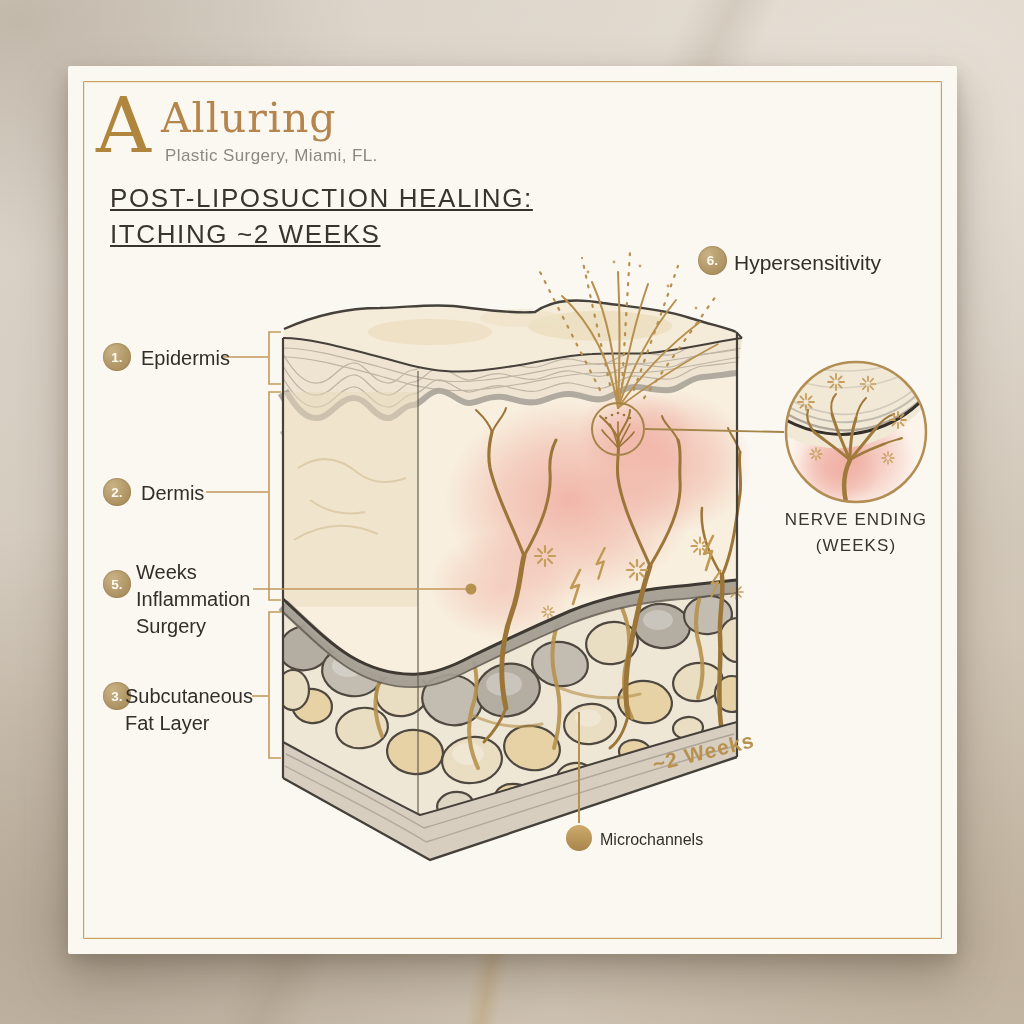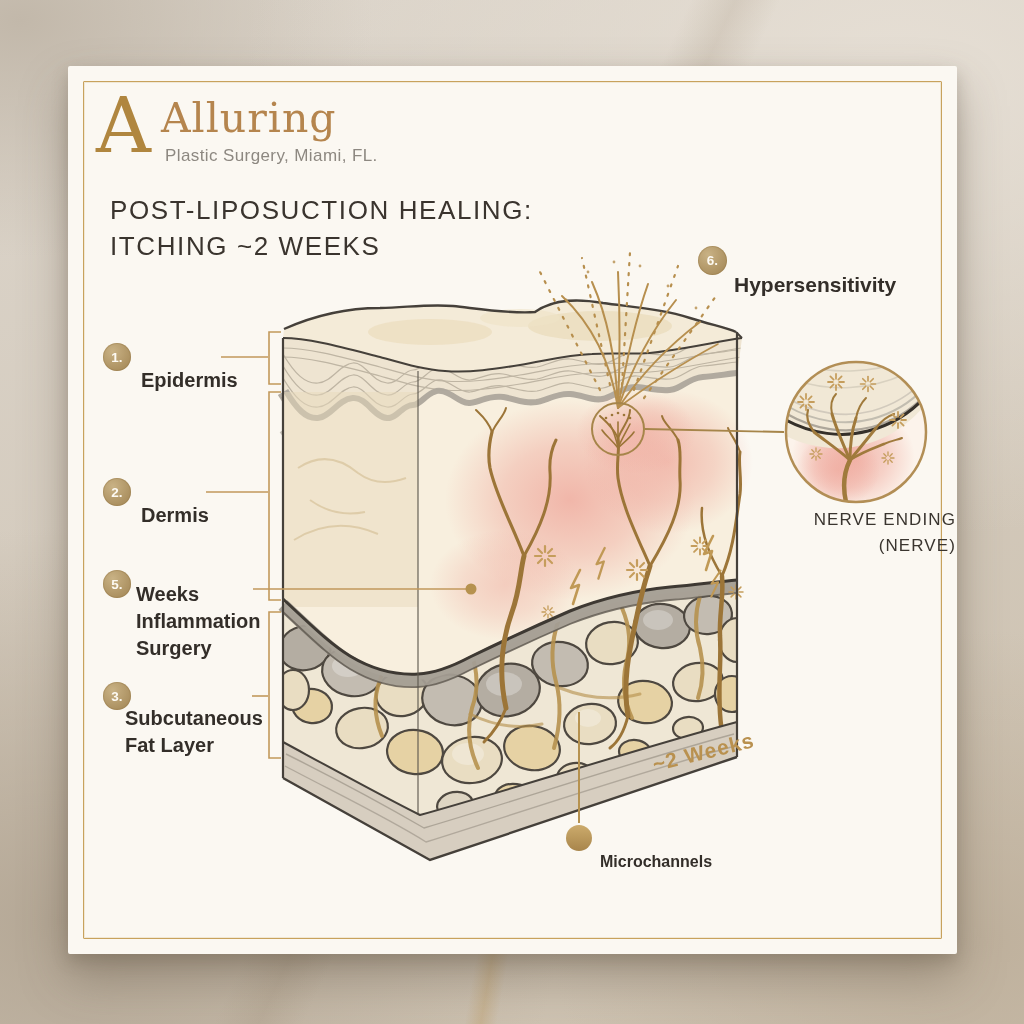--- a/index.html
+++ b/index.html
@@ -22,22 +22,22 @@
     box-shadow:inset 0 0 0 1px rgba(213,183,128,.25);}
   svg.art{position:absolute;left:0;top:0;width:1024px;height:1024px;}
   .abs{position:absolute;}
   .monogram{left:96px;top:88px;font-family:"DejaVu Serif",serif;font-size:76px;line-height:76px;color:#b0863f;font-weight:400;}
   .brandname{left:161px;top:96px;font-family:"DejaVu Serif",serif;font-size:41px;line-height:44px;color:#b5854e;letter-spacing:1px;}
   .tagline{left:165px;top:146px;font-size:17px;color:#8d8881;letter-spacing:.4px;}
   .title{left:110px;top:188px;font-size:26px;line-height:36px;letter-spacing:1.6px;color:#3a342e;font-weight:500;}
   .badge{width:28px;height:28px;border-radius:50%;display:flex;align-items:center;justify-content:center;
     background:radial-gradient(circle at 35% 30%, #c9b285, #ab9060 72%);color:#fdfaf3;font-size:13.5px;font-weight:700;
     box-shadow:inset 0 0 0 1px rgba(140,110,60,.3);}
-  .lbl{font-size:20px;color:#332e29;line-height:27px;font-weight:700;margin-top:22px;}
-  .zoomcap{left:756px;top:507px;width:200px;text-align:right;font-size:17px;line-height:26px;letter-spacing:1.1px;color:#3a352f;font-weight:500;}
+  .lbl{font-size:20px;color:#332e29;line-height:27px;font-weight:400;}
+  .zoomcap{left:756px;top:507px;width:200px;text-align:center;font-size:17px;line-height:26px;letter-spacing:1.1px;color:#3a352f;font-weight:500;}
   .weeks{left:653px;top:753px;font-size:21px;color:#b9914f;letter-spacing:1px;font-weight:600;transform:rotate(-14deg);transform-origin:left center;}
 </style>
 </head>
 <body>
 
 <div class="stage">
   <div class="card">
     <div class="frame"></div>
   </div>
 
@@ -316,21 +316,21 @@
     <g>
       <line x1="579" y1="712" x2="579" y2="823" stroke="#b6924f" stroke-width="2"></line>
       <circle cx="579" cy="838" r="13" fill="url(#goldBtn)"></circle>
     </g>
   </svg>
 
   <div class="abs monogram">A</div>
   <div class="abs brandname">Alluring</div>
   <div class="abs tagline">Plastic Surgery, Miami, FL.</div>
 
-  <div class="abs title" style="left:110px;top:192px;">
+  <div class="abs title" style="left:110px;top:180px;text-decoration:underline;">
     <div>POST-LIPOSUCTION HEALING:</div>
     <div>ITCHING ~2 WEEKS</div>
   </div>
 
   <div class="abs badge" style="left:103px;top:343px;">1.</div>
   <div class="abs lbl" style="left:141px;top:345px;">Epidermis</div>
 
   <div class="abs badge" style="left:103px;top:478px;">2.</div>
   <div class="abs lbl" style="left:141px;top:480px;">Dermis</div>
 
@@ -345,19 +345,19 @@
   <div class="abs lbl" style="left:125px;top:683px;">
     <div>Subcutaneous</div>
     <div>Fat Layer</div>
   </div>
 
   <div class="abs badge" style="left:698px;top:246px;width:29px;height:29px;">6.</div>
   <div class="abs lbl" style="left:734px;top:249px;font-size:21px;">Hypersensitivity</div>
 
   <div class="abs zoomcap">
     <div>NERVE ENDING</div>
-    <div>(NERVE)</div>
+    <div>(WEEKS)</div>
   </div>
 
   <div class="abs lbl" style="left:600px;top:826px;font-size:16px;">Microchannels</div>
 
   <div class="abs weeks">~2 Weeks</div>
 </div>
 
 </body></html>

